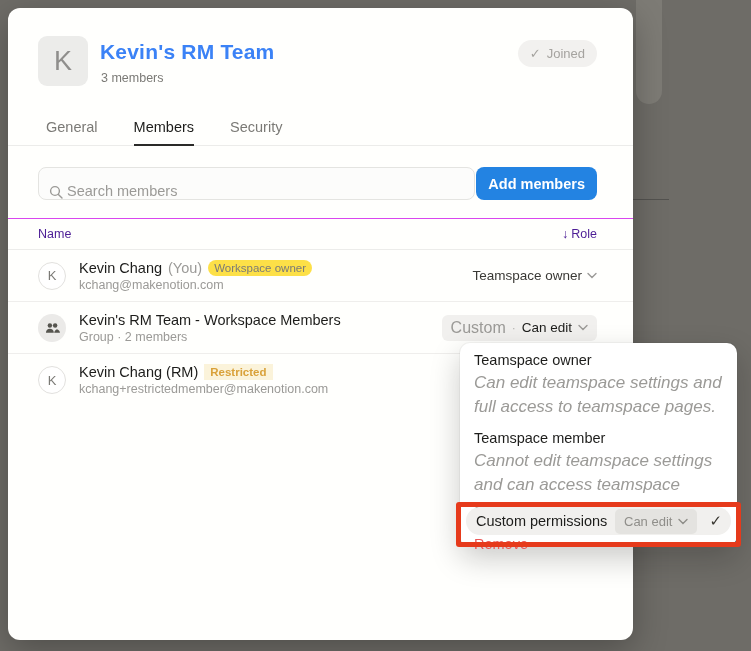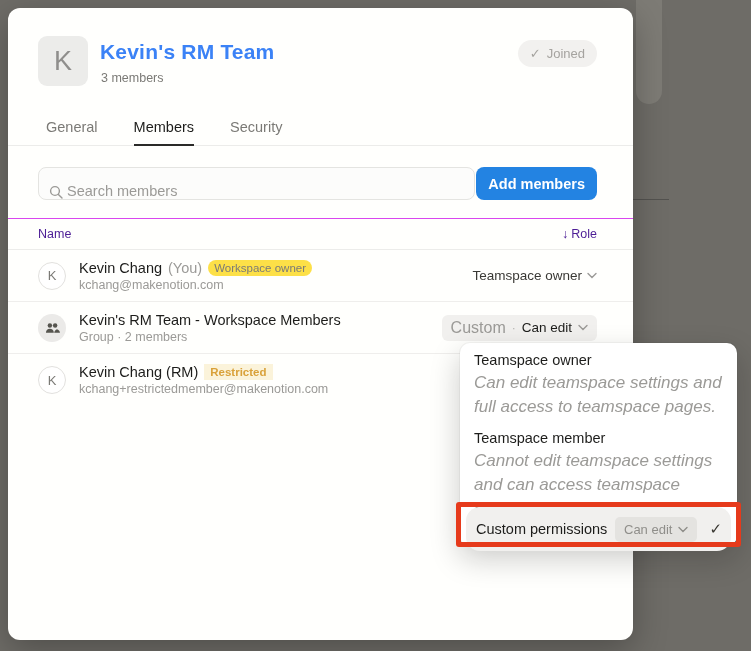--- a/index.html
+++ b/index.html
@@ -76,21 +76,21 @@
   .pill-value { color:#1d1d1b; font-size:13.5px; }
 
   
   .menu { position:absolute; left:460px; top:343px; width:277px; height:203px;
     background:#ffffff; border-radius:10px; padding-top:9px;
     box-shadow:0 0 0 1px rgba(15,15,15,.04), 0 12px 30px rgba(15,15,15,.22); }
   .menu-item { padding:0 14px; margin-bottom:11px; cursor:default; }
   .menu-item-title { font-size:14.5px; color:#1d1d1b; margin-bottom:3px; }
   .menu-item-desc { font-size:17px; color:#9b9a97; line-height:1.42;font-style:italic; }
   .menu-remove { padding:3px 14px 0; font-size:14.5px; color:#eb5757; cursor:default; }
-  .menu-custom-row { position:absolute; left:6px; right:6px; top:164px; height:44px;
+  .menu-custom-row { position:absolute; left:6px; right:6px; top:164px; height:28px;
     background:#f1f0ee; border-radius:14px; display:flex; align-items:center;
     padding:0 9px 0 10px; cursor:default; }
   .custom-label { flex:1; font-size:14.5px; color:#1d1d1b; }
   .custom-pill { display:flex; align-items:center; gap:6px; background:#e4e3e0;
     border-radius:5px; height:25px; padding:0 9px; font-size:13px; color:#8f8e8a;
     border:none; font-family:inherit; }
   .custom-check { margin-left:12px; font-size:15px; color:#37352f; }
 
   
   .annotation { position:absolute; left:456px; top:502px; width:285px; height:45px;

